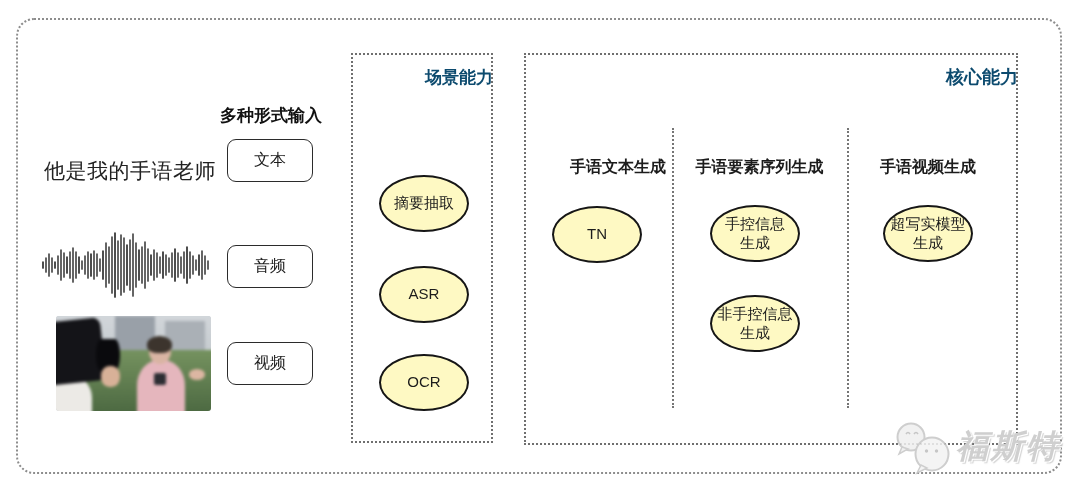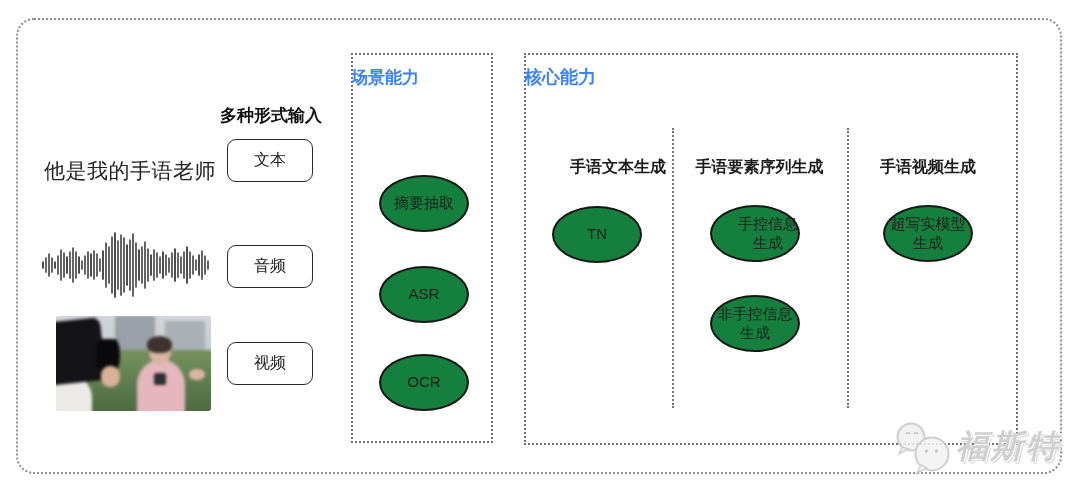--- a/index.html
+++ b/index.html
@@ -93,22 +93,22 @@
   .ph-camhand { position: absolute; left: 29%; top: 53%; width: 12%; height: 22%;
               background: #d8b198; border-radius: 45%; }
 
   
   .dash-box { position: absolute; border: 2px dotted #6f6f6f; background: transparent; }
   .scene-box { left: 351px; top: 53px; width: 142px; height: 390px; }
   .core-box  { left: 524px; top: 53px; width: 494px; height: 392px; }
 
   .box-title {
     position: absolute;
-    text-align: left;
-    font-weight: 700; color: #3b82f6;
+    text-align: right;
+    font-weight: 700; color: #0c4a6e;
   }
   .scene-title { left: 351px; top: 66px; width: 142px; font-size: 17px; }
   .core-title  { left: 524px; top: 65px; width: 494px; font-size: 18px; }
 
   .stage-label {
     position: absolute;
     left: 351px; top: 132px; width: 142px;
     text-align: center;
     font-size: 16px; font-weight: 600; color: #1c1c1c;
   }
@@ -130,36 +130,36 @@
   }
   .col-header-1 { left: 548px; width: 140px; }
   .col-header-2 { left: 682px; width: 155px; }
   .col-header-3 { left: 855px; width: 146px; }
 
   .oval {
     position: absolute;
     width: 90px; height: 57px;
     border: 2.5px solid #161616;
     border-radius: 50%;
-    background: #15803d;
+    background: #fef9c3;
     display: flex; align-items: center; justify-content: center;
     text-align: center;
     font-size: 15px; font-weight: 500; color: #1c1c1c;
     line-height: 1.25;
     white-space: pre-line;
   }
   
   .oval-s1 { left: 379px; top: 175px; }
   .oval-s2 { left: 379px; top: 266px; }
   .oval-s3 { left: 379px; top: 354px; }
   
   .oval-c1a { left: 552px; top: 206px; }
   .oval-c1b { left: 552px; top: 295px; }
   
-  .oval-c2a { left: 710px; top: 205px; justify-content: flex-end; }
+  .oval-c2a { left: 710px; top: 205px; }
   .oval-c2b { left: 710px; top: 295px; }
   
   .oval-c3a { left: 883px; top: 205px; }
   .oval-c3b { left: 883px; top: 295px; }
 
   
   .watermark {
     position: absolute;
     left: 888px; top: 416px;
     display: flex; align-items: center;

